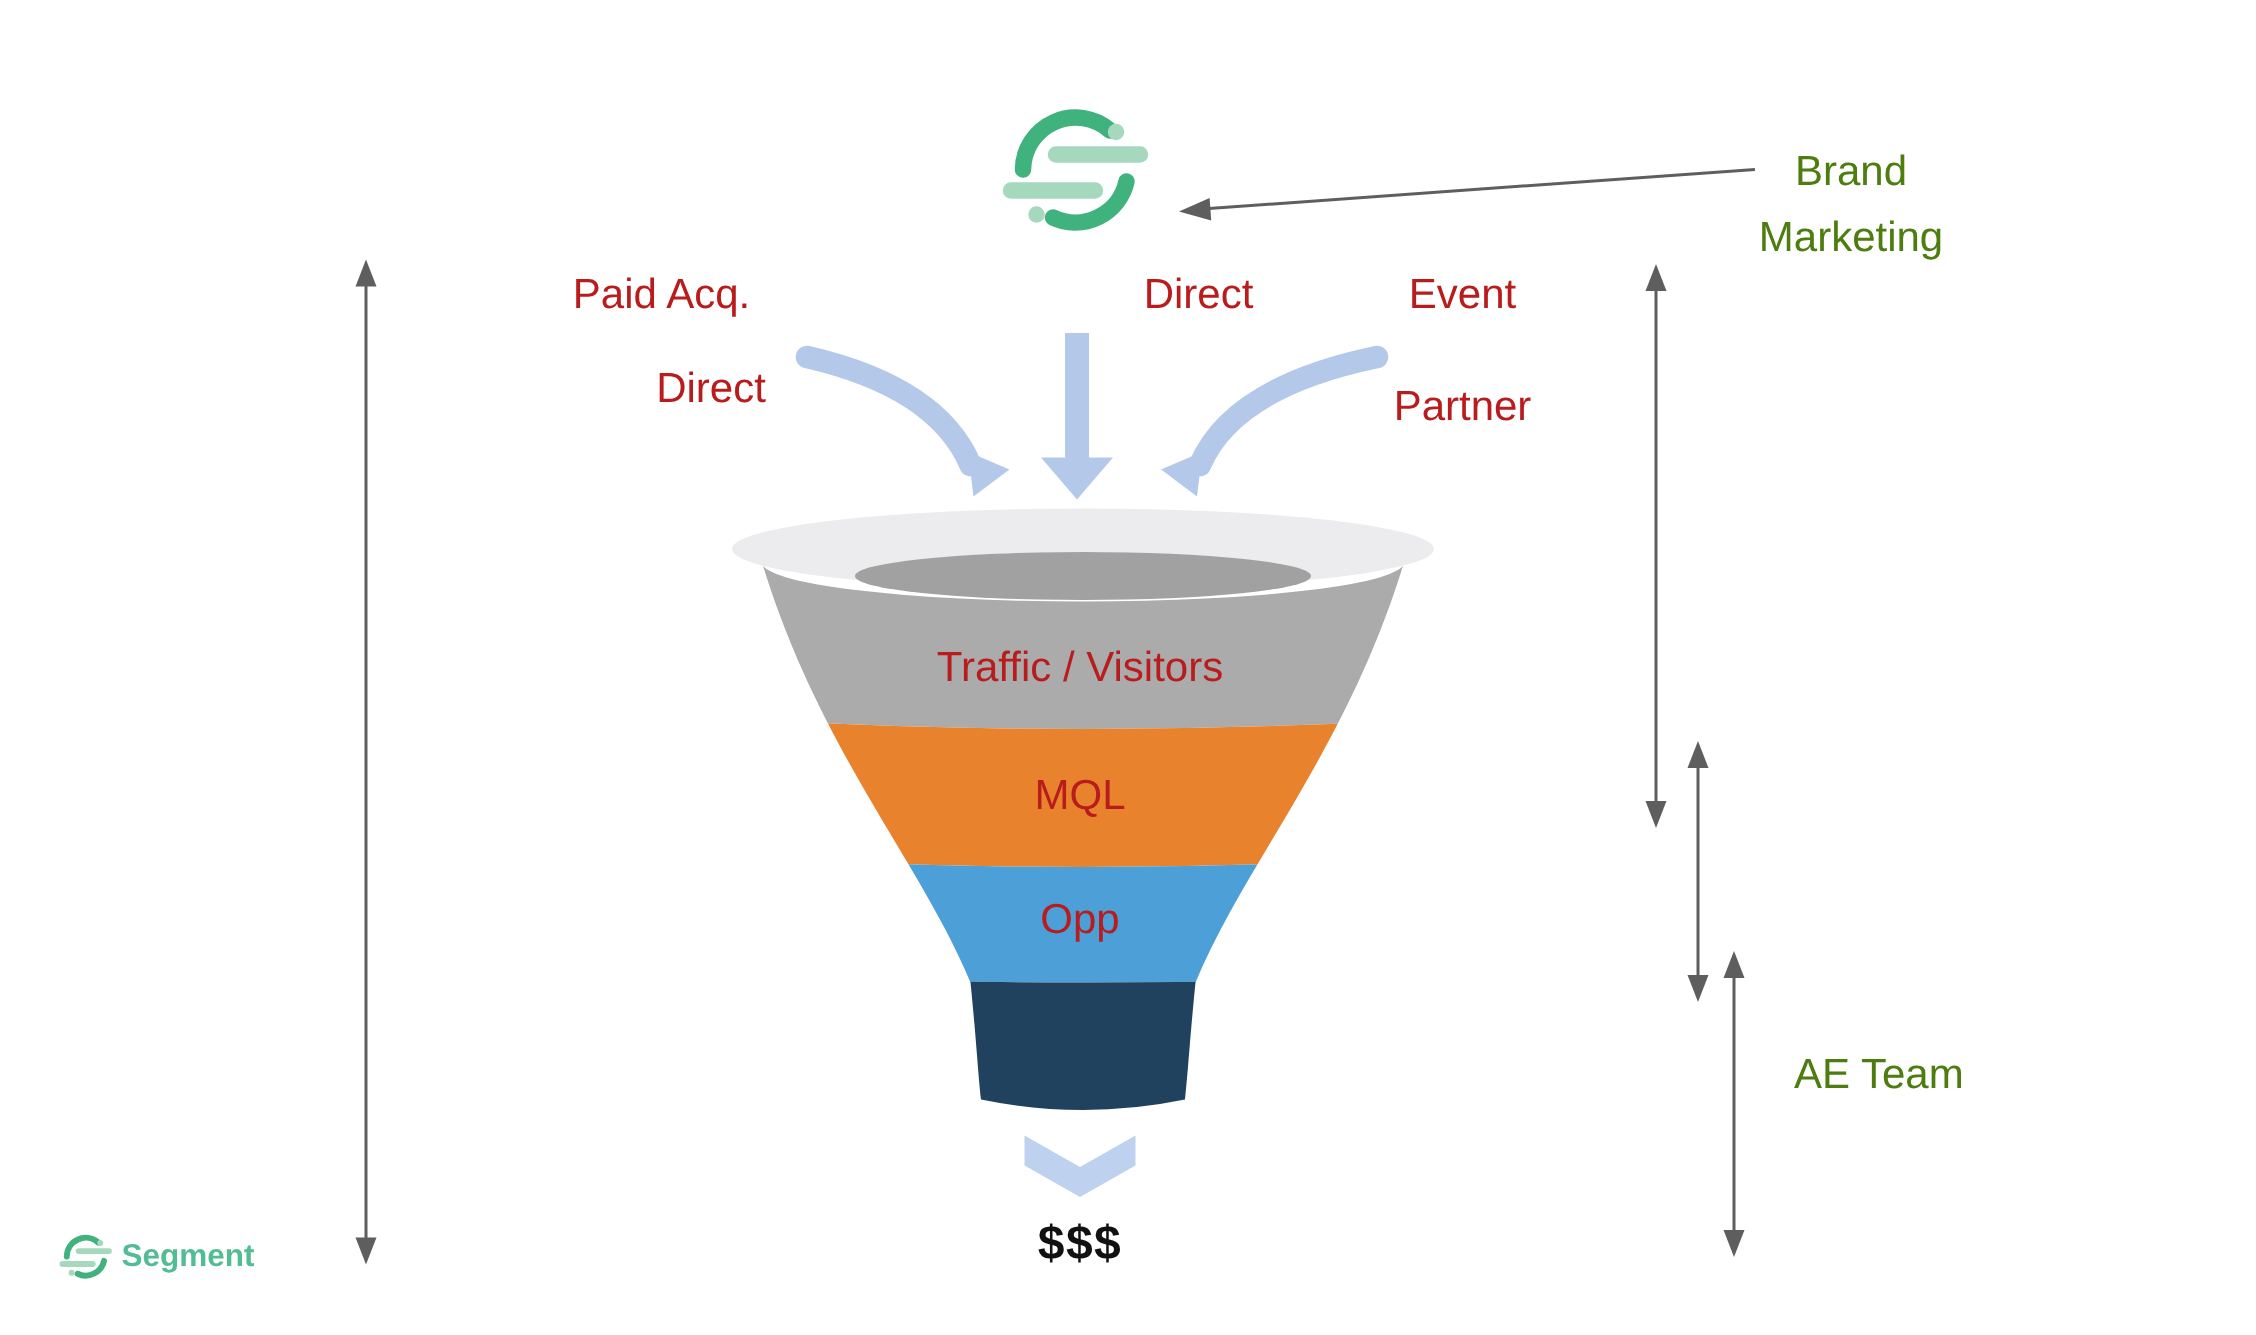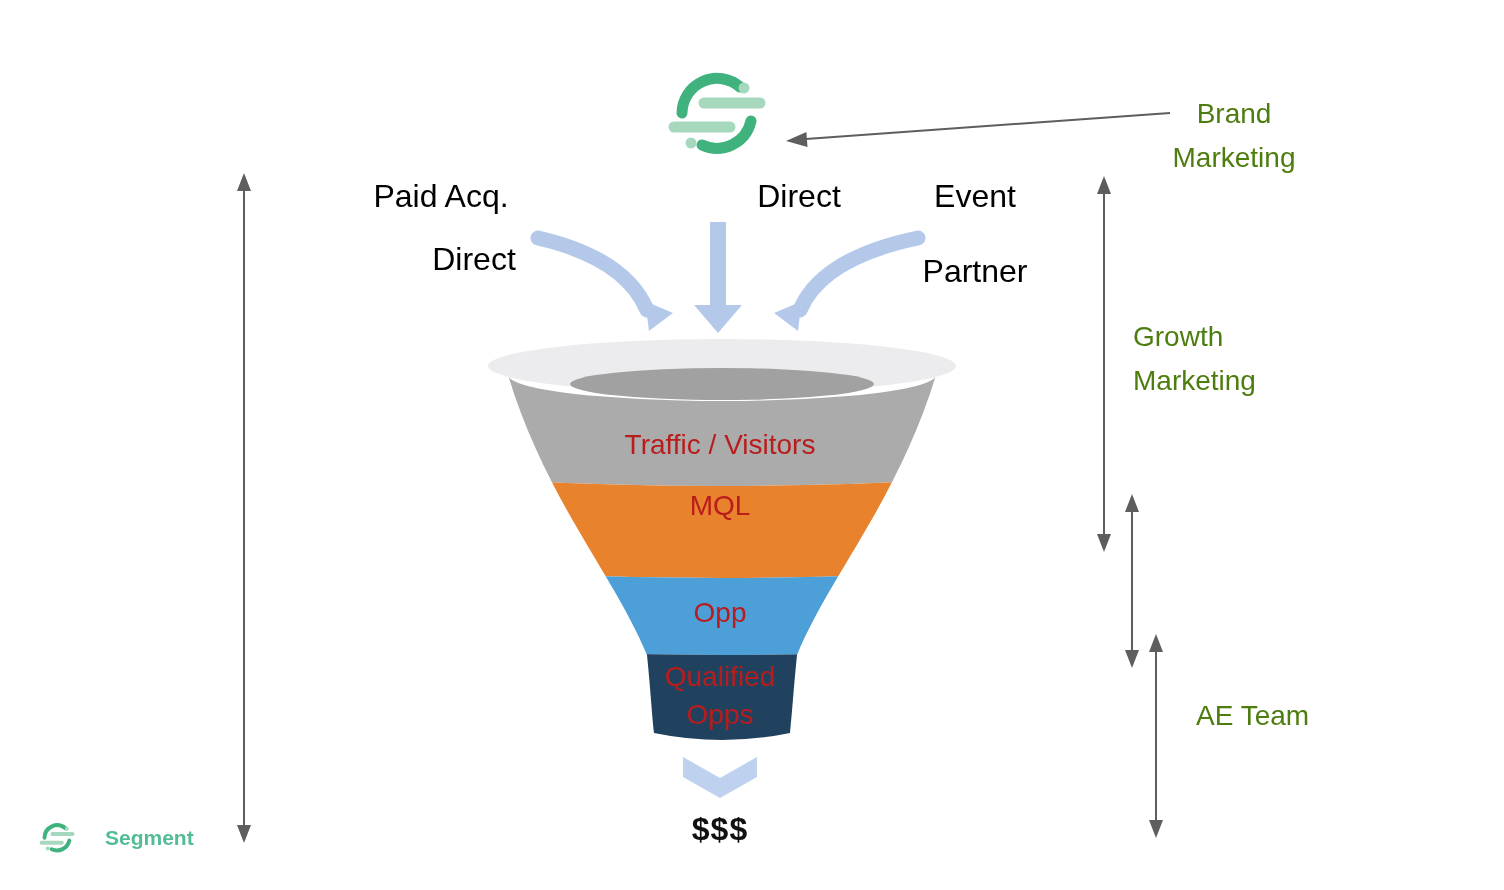--- a/index.html
+++ b/index.html
@@ -3,21 +3,21 @@
 <meta charset="utf-8">
 <style>
   html,body{margin:0;padding:0;background:#ffffff;}
   .canvas{
     position:relative;width:1504px;height:890px;background:#ffffff;overflow:hidden;
     font-family:"Liberation Sans","DejaVu Sans",sans-serif;
   }
   svg.layer{position:absolute;left:0;top:0;}
   .lbl{position:absolute;white-space:nowrap;}
   .center{transform:translate(-50%,-50%);text-align:center;}
-  .blue-lbl{color:#000000;font-size:32px;font-weight:400;}
+  .blue-lbl{color:#b91c1c;font-size:28px;font-weight:400;}
   .navy-lbl{color:#4d7c0f;font-size:28px;font-weight:400;line-height:44px;}
   .navy-wrap{white-space:normal;width:170px;}
   .white-lbl{color:#b91c1c;font-size:28px;font-weight:400;}
   .white-wrap{white-space:normal;width:170px;line-height:38px;}
   .money{color:#111111;font-size:32px;font-weight:800;letter-spacing:1px;}
   .wordmark{color:#52BD95;font-size:21px;font-weight:700;line-height:22px;}
   .arrow-gray{stroke:#5E5E5E;stroke-width:2;}
   .arrow-gray-head{fill:#5E5E5E;}
   .seg-dark{stroke:#3FB27E;stroke-width:11;fill:none;stroke-linecap:round;}
   .seg-light{stroke:#A6D8BE;stroke-width:11;fill:none;stroke-linecap:round;}
@@ -97,25 +97,23 @@
     <use href="#seg-logo" transform="translate(-201,797) scale(0.36)"></use>
   </svg>
 
   <div class="lbl blue-lbl center" style="left:441px;top:196px;">Paid Acq.</div>
   <div class="lbl blue-lbl center" style="left:788px;top:196px;margin-left:11px;">Direct</div>
   <div class="lbl blue-lbl center" style="left:975px;top:196px;">Event</div>
   <div class="lbl blue-lbl center" style="left:474px;top:259px;">Direct</div>
   <div class="lbl blue-lbl center" style="left:975px;top:271px;">Partner</div>
 
   <div class="lbl navy-lbl navy-wrap center" style="left:1234px;top:136px;">Brand Marketing</div>
-  <div class="lbl navy-lbl navy-wrap" style="left:1133px;top:315px;">Growth Marketing</div>
   <div class="lbl navy-lbl" style="left:1196px;top:694px;">AE Team</div>
 
   <div class="lbl white-lbl center" style="left:720px;top:445px;">Traffic / Visitors</div>
-  <div class="lbl white-lbl center" style="left:720px;top:506px;text-align:center;">MQL</div>
+  <div class="lbl white-lbl center" style="left:720px;top:530px;text-align:center;">MQL</div>
   <div class="lbl white-lbl center" style="left:720px;top:613px;">Opp</div>
-  <div class="lbl white-lbl white-wrap center" style="left:720px;top:696px;">Qualified Opps</div>
 
   <div class="lbl money center" style="left:720px;top:829px;">$$$</div>
 
-  <div class="lbl wordmark" style="left:81px;top:827px;margin-left:24px;">Segment</div>
+  <div class="lbl wordmark" style="left:81px;top:827px;">Segment</div>
 
 </div>
 
 </body></html>

